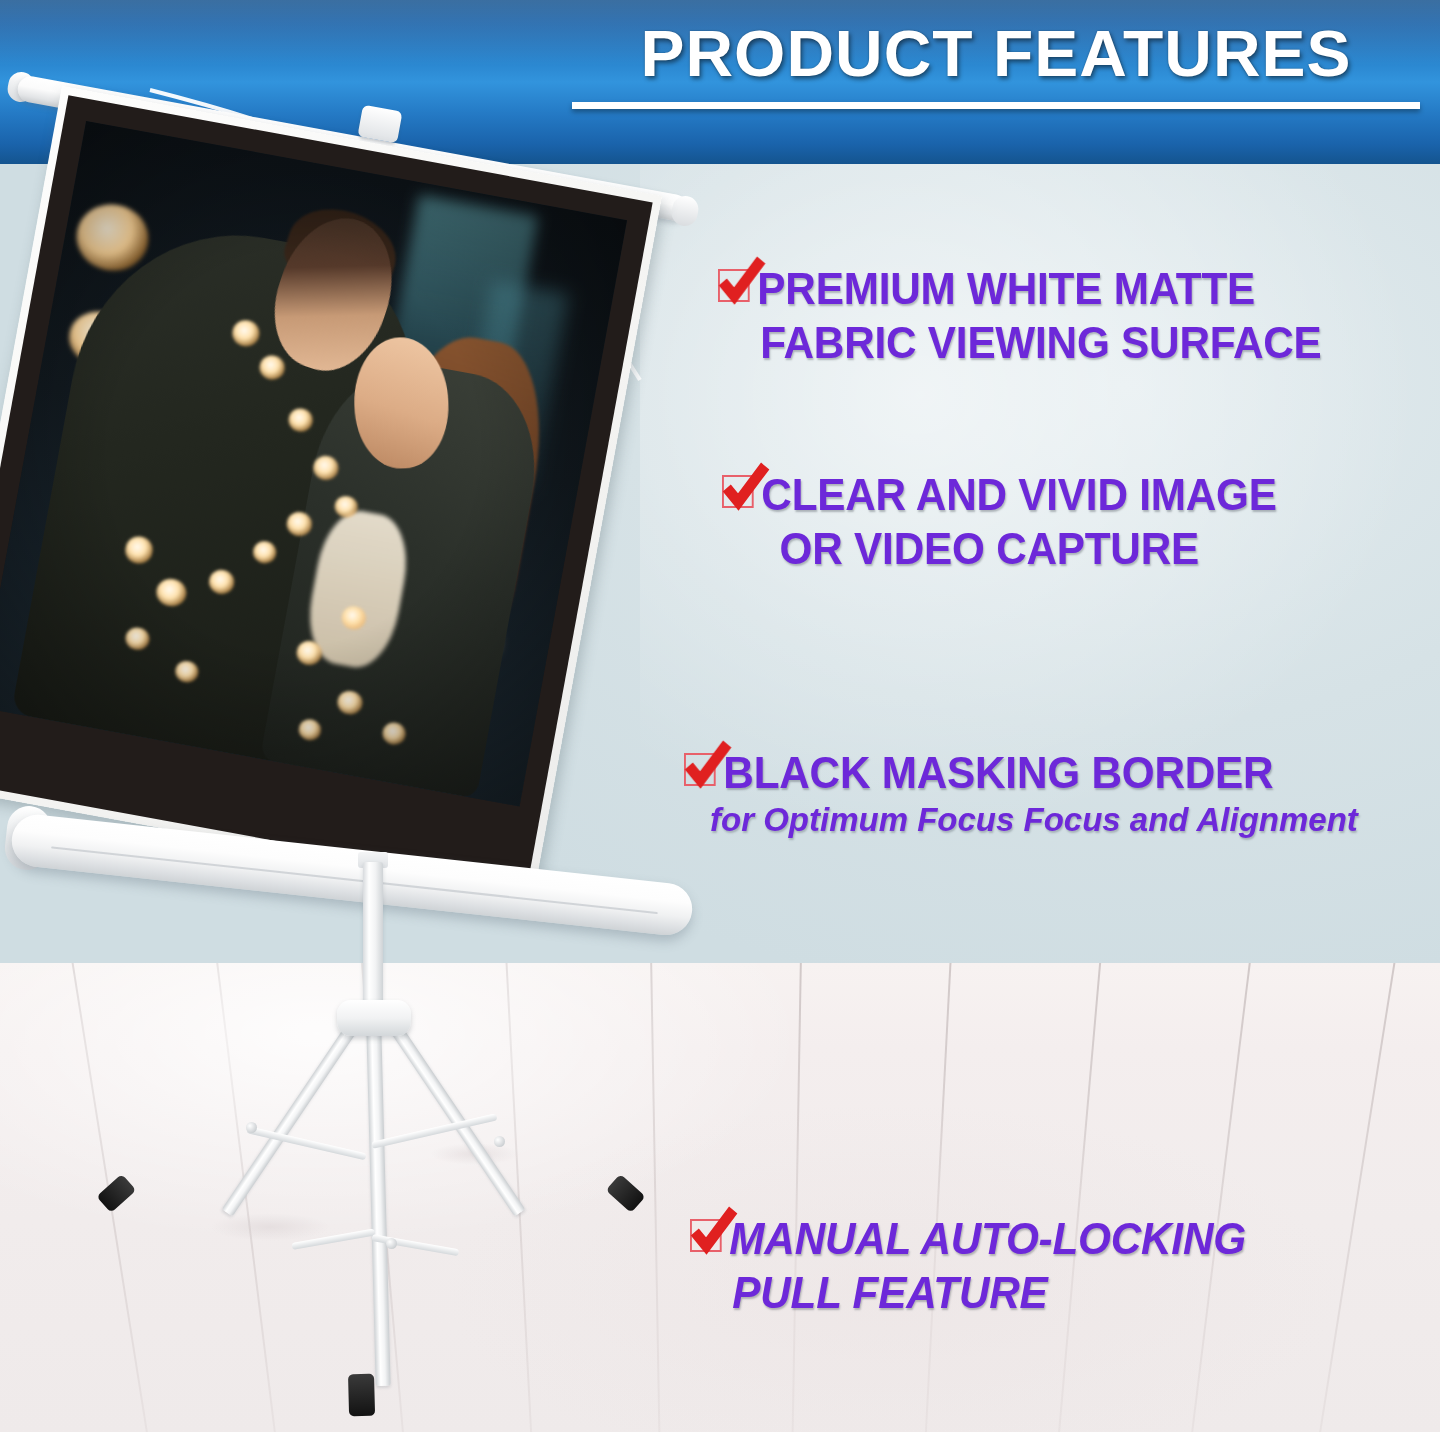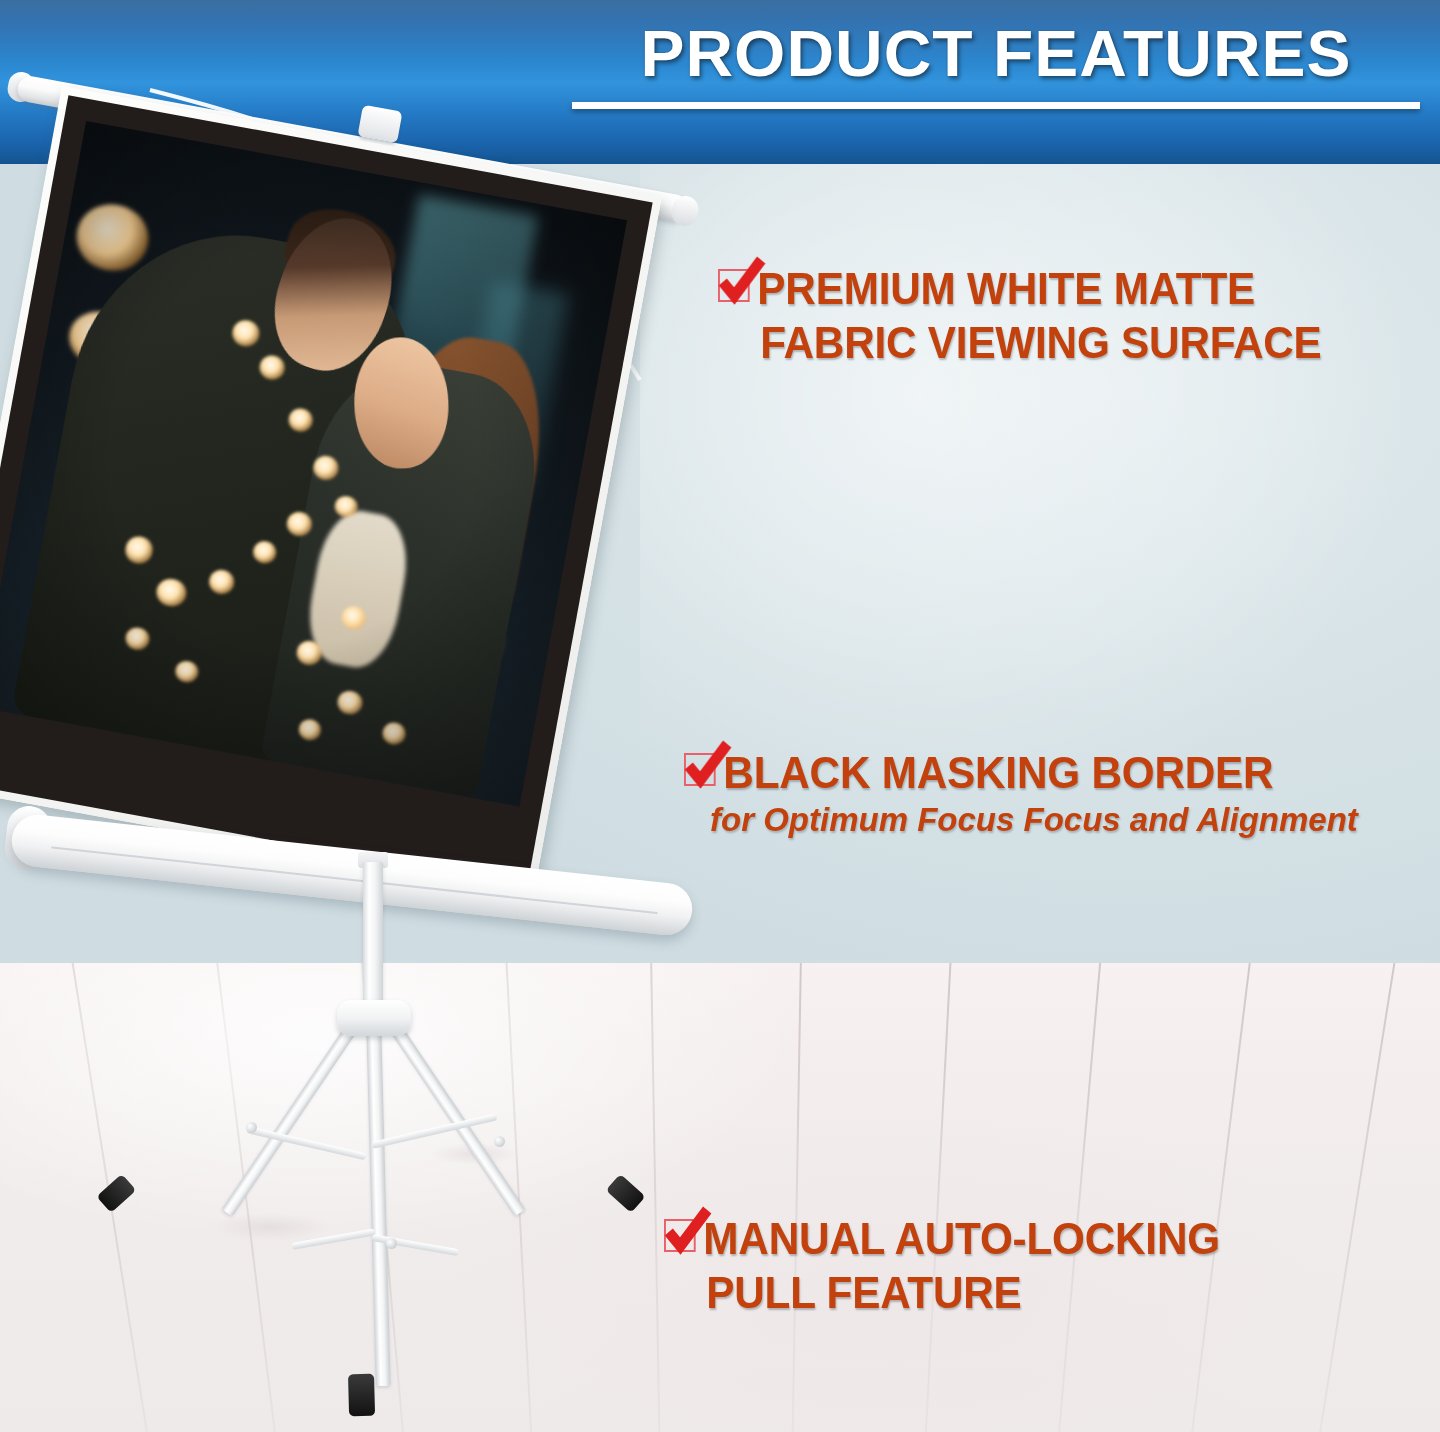--- a/index.html
+++ b/index.html
@@ -351,21 +351,21 @@
   .joint {
     position: absolute;
     width: 11px; height: 11px;
     background: radial-gradient(circle at 35% 35%, #ffffff, #b9bec2);
     border-radius: 50%;
   }
 
   
   .feature {
     position: absolute;
-    color: #c2410c;
+    color: #6d28d9;
   }
   .feature-line {
     font-family: "Liberation Sans", sans-serif;
     font-weight: bold;
     font-size: 44px;
     line-height: 54px;
     letter-spacing: -0.2px;
     white-space: nowrap;
     text-shadow: 1px 2px 2px rgba(60,70,78,.35);
     transform: scaleX(.96);
@@ -526,36 +526,48 @@
         <span class="box"></span>
         <svg viewBox="0 0 52 50">
           <path d="M 6 26 L 18 40 L 46 4" fill="none" stroke="#e02020" stroke-width="11" stroke-linecap="butt" stroke-linejoin="miter"></path>
         </svg>
       </span>
       <span>PREMIUM WHITE MATTE</span>
     </div>
     <div class="feature-line" style="padding-left:44px;">FABRIC VIEWING SURFACE</div>
   </div>
 
+  <div class="feature" style="left:722px; top:468px;">
+    <div class="feature-line l1">
+      <span class="check">
+        <span class="box"></span>
+        <svg viewBox="0 0 52 50">
+          <path d="M 6 26 L 18 40 L 46 4" fill="none" stroke="#e02020" stroke-width="11" stroke-linecap="butt" stroke-linejoin="miter"></path>
+        </svg>
+      </span>
+      <span>CLEAR AND VIVID IMAGE</span>
+    </div>
+    <div class="feature-line" style="padding-left:60px;">OR VIDEO CAPTURE</div>
+  </div>
 
   <div class="feature" style="left:684px; top:746px;">
     <div class="feature-line l1">
       <span class="check">
         <span class="box"></span>
         <svg viewBox="0 0 52 50">
           <path d="M 6 26 L 18 40 L 46 4" fill="none" stroke="#e02020" stroke-width="11" stroke-linecap="butt" stroke-linejoin="miter"></path>
         </svg>
       </span>
       <span>BLACK MASKING BORDER</span>
     </div>
     <div class="feature-sub" style="padding-left:26px;">for Optimum Focus Focus and Alignment</div>
   </div>
 
 
-  <div class="feature" style="left:664px; top:1212px;">
+  <div class="feature" style="left:690px; top:1212px;font-style:italic;">
     <div class="feature-line l1">
       <span class="check">
         <span class="box"></span>
         <svg viewBox="0 0 52 50">
           <path d="M 6 26 L 18 40 L 46 4" fill="none" stroke="#e02020" stroke-width="11" stroke-linecap="butt" stroke-linejoin="miter"></path>
         </svg>
       </span>
       <span>MANUAL AUTO-LOCKING</span>
     </div>
     <div class="feature-line" style="padding-left:44px;">PULL FEATURE</div>

